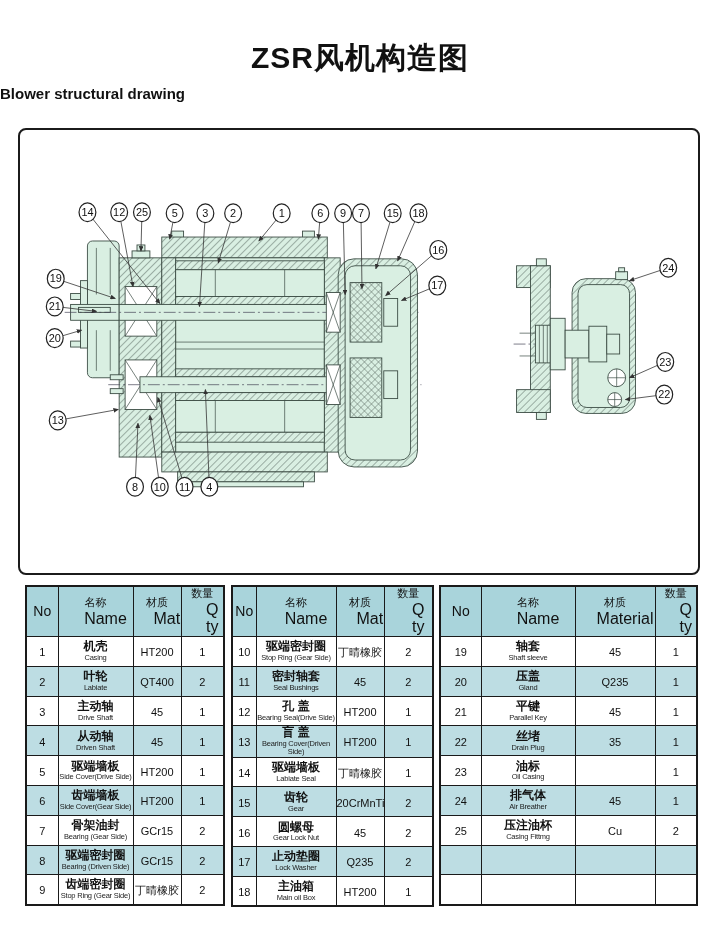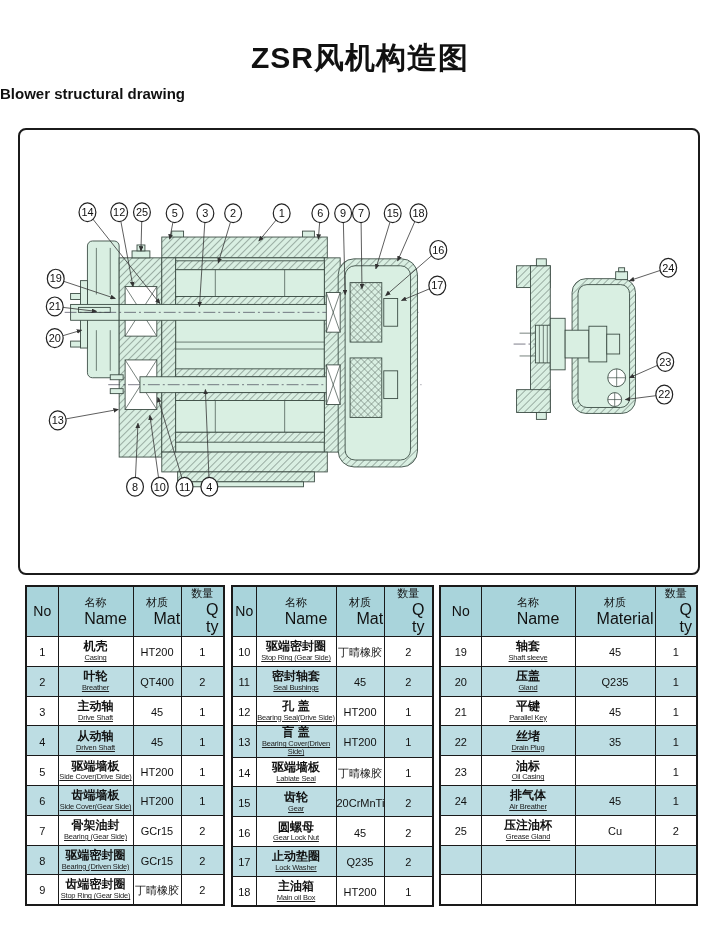--- a/index.html
+++ b/index.html
@@ -33,21 +33,21 @@
               border:2px solid var(--tbord);background:#fff;}
   table.parts td,table.parts th{border:1px solid var(--tbord);padding:0;text-align:center;
               vertical-align:middle;overflow:hidden;font-weight:normal;}
   table.parts thead tr{height:50px;background:var(--thbg);}
   table.parts tbody tr{height:29.8px;}
   table.parts tbody tr.alt{background:var(--trbg);}
   .hcn{font-size:11px;line-height:1.25;}
   .hen{font-size:16px;line-height:1.1;margin-left:20px;}
   .hno{font-size:14px;}
   .cn{font-size:12px;font-weight:bold;line-height:1.15;}
-  .en{font-size:7.5px;line-height:1.1;color:#1c1c1c;letter-spacing:-0.2px;text-decoration:underline;}
+  .en{font-size:7.5px;line-height:1.1;color:#1c1c1c;letter-spacing:-0.2px;}
   .no,.mat,.qty{font-size:11px;}
   #t1{left:25px;width:198px;}
   #t2{left:231px;width:201px;}
   #t3{left:439px;width:257px;}
 </style>
 </head>
 <body>
 
 <div class="page">
 
@@ -377,21 +377,21 @@
             <div class="cn">机壳</div>
             <div class="en">Casing</div>
           </td>
           <td><span class="mat">HT200</span></td>
           <td><span class="qty">1</span></td>
         </tr>
         <tr class="alt">
           <td><span class="no">2</span></td>
           <td>
             <div class="cn">叶轮</div>
-            <div class="en">Breather</div>
+            <div class="en">Labiate</div>
           </td>
           <td><span class="mat">QT400</span></td>
           <td><span class="qty">2</span></td>
         </tr>
         <tr>
           <td><span class="no">3</span></td>
           <td>
             <div class="cn">主动轴</div>
             <div class="en">Drive Shaft</div>
           </td>
@@ -642,21 +642,21 @@
             <div class="cn">排气体</div>
             <div class="en">Air Breather</div>
           </td>
           <td><span class="mat">45</span></td>
           <td><span class="qty">1</span></td>
         </tr>
         <tr>
           <td><span class="no">25</span></td>
           <td>
             <div class="cn">压注油杯</div>
-            <div class="en">Grease Gland</div>
+            <div class="en">Casing Fittmg</div>
           </td>
           <td><span class="mat">Cu</span></td>
           <td><span class="qty">2</span></td>
         </tr>
         <tr class="alt">
           <td><span class="no"></span></td>
           <td>
             <div class="cn"></div>
             <div class="en"></div>
           </td>

